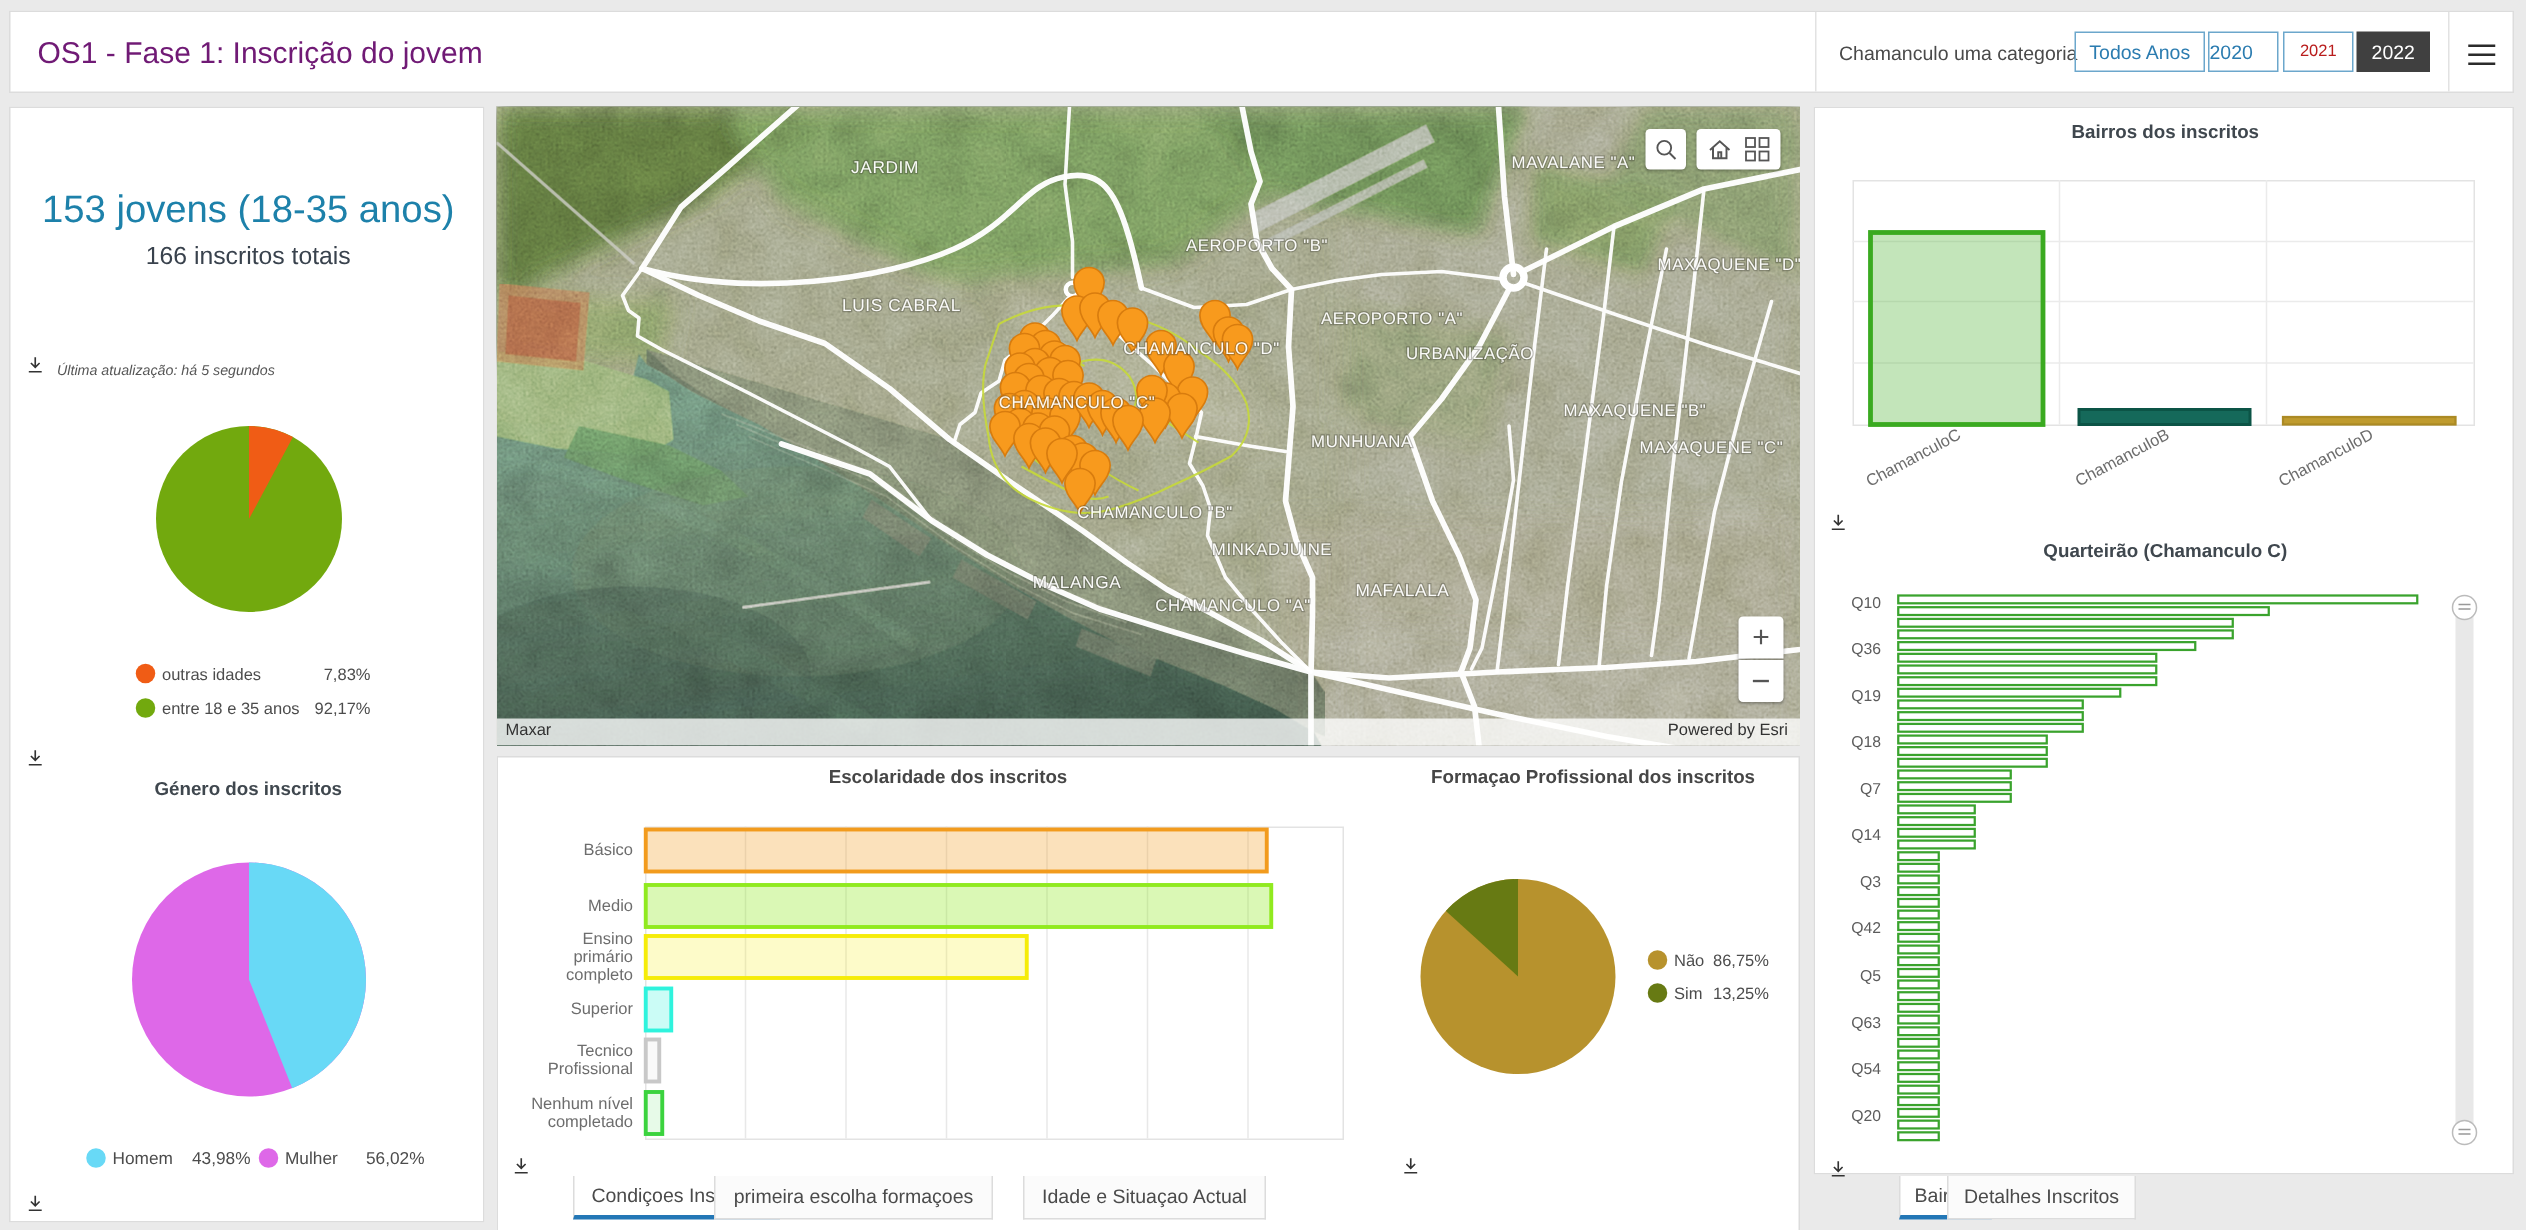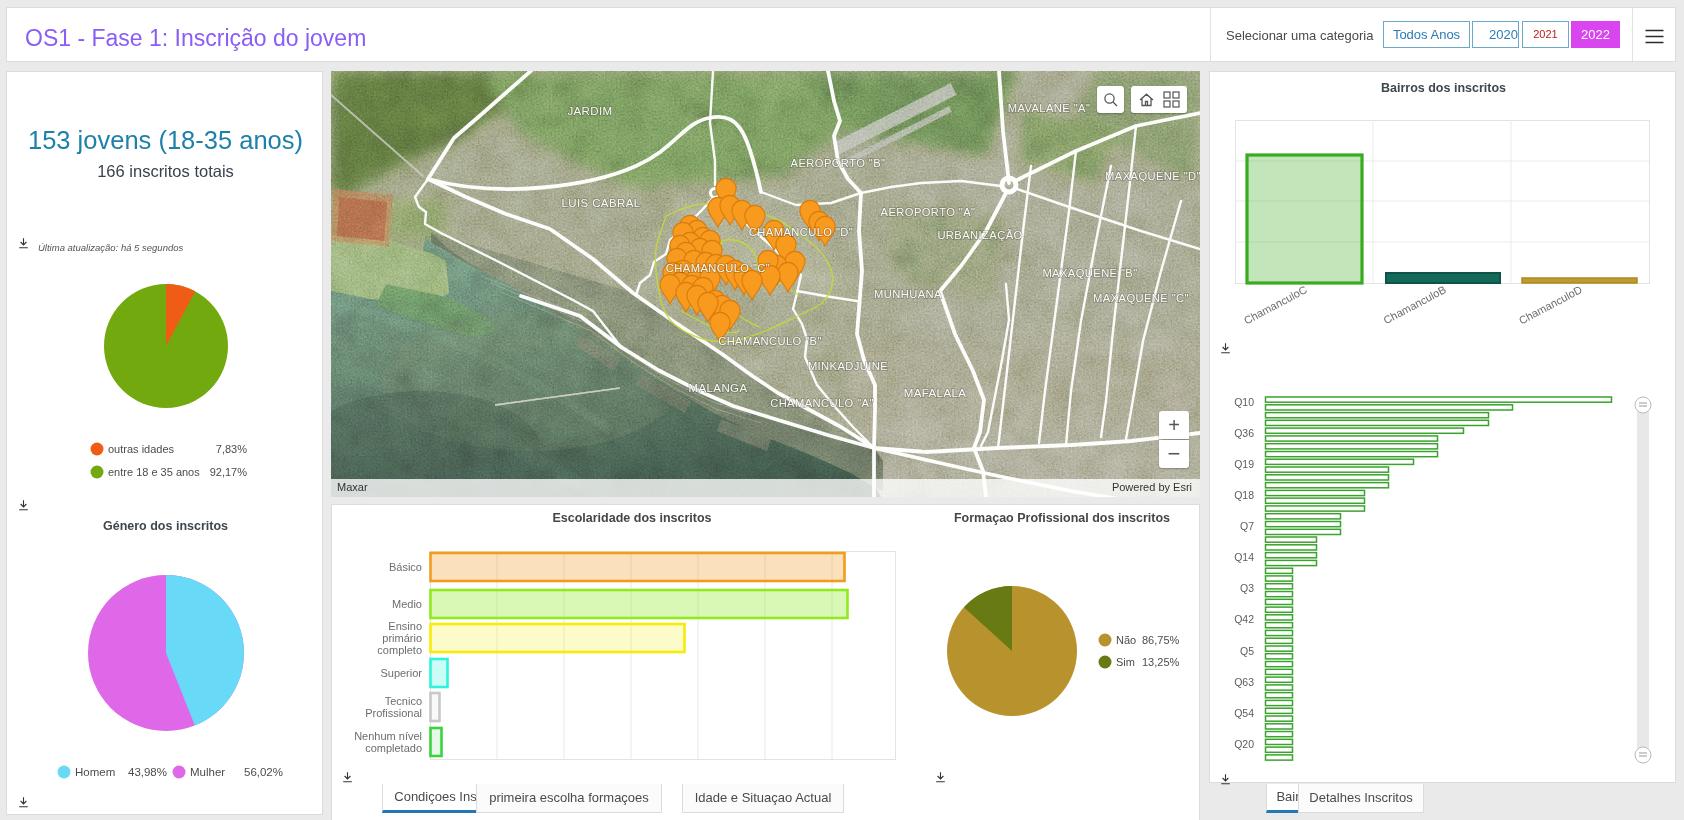--- a/index.html
+++ b/index.html
@@ -7,28 +7,28 @@
 .abs { position:absolute; }
 .esclab { position:absolute; left:0; width:90px; transform:translateY(-50%); font-size:11px; color:#6d6d6d; text-align:right; line-height:12px; }
 .qlab { position:absolute; left:16px; width:28px; text-align:right; font-size:10.5px; color:#5c5c5c; }
 .tab { position:absolute; top:784px; height:29px; background:#fbfbfb; border:1px solid #dcdcdc; border-top:none; font-size:13px; color:#4a4a4a; text-align:center; line-height:27px; }
 .tab.act { background:#fff; border-bottom:3px solid #2377b6; line-height:25px;margin-left:36px; }
 .mapbtn { position:absolute; background:#fff; border-radius:3px; box-shadow:0 1px 2px rgba(0,0,0,0.3); display:flex; align-items:center; justify-content:center; }
 </style></head>
 <body>
 
 <div class="panel" style="left:6px;top:7px;width:1670px;height:55px">
-  <div class="abs" style="left:18px;top:17px;font-size:23px;color:#8b5cf6">OS1 - Fase 1: Inscrição do jovem</div>
+  <div class="abs" style="left:18px;top:17px;font-size:20px;color:#701a75">OS1 - Fase 1: Inscrição do jovem</div>
   <div class="abs" style="left:1203px;top:0;width:1px;height:53px;background:#e2e2e2"></div>
   <div class="abs" style="left:1625px;top:0;width:1px;height:53px;background:#e2e2e2"></div>
-  <div class="abs" style="left:1219px;top:20px;font-size:13px;color:#4a4a4a">Selecionar uma categoria</div>
+  <div class="abs" style="left:1219px;top:20px;font-size:13px;color:#4a4a4a">Chamanculo uma categoria</div>
   <div class="abs" style="left:1376px;top:13px;width:87px;height:27px;border:1px solid #6ca7cc;color:#2b7cb0;font-size:13px;text-align:center;line-height:25px">Todos Anos</div>
-  <div class="abs" style="left:1465px;top:13px;width:47px;height:27px;border:1px solid #6ca7cc;color:#2b7cb0;font-size:13px;text-align:right;line-height:25px">2020</div>
+  <div class="abs" style="left:1465px;top:13px;width:47px;height:27px;border:1px solid #6ca7cc;color:#2b7cb0;font-size:13px;text-align:left;line-height:25px">2020</div>
   <div class="abs" style="left:1515px;top:13px;width:47px;height:27px;border:1px solid #6ca7cc;color:#b91c1c;font-size:11px;text-align:center;line-height:25px">2021</div>
-  <div class="abs" style="left:1564px;top:13px;width:49px;height:27px;background:#d946ef;color:#fff;font-size:13px;text-align:center;line-height:27px">2022</div>
+  <div class="abs" style="left:1564px;top:13px;width:49px;height:27px;background:#404040;color:#fff;font-size:13px;text-align:center;line-height:27px">2022</div>
   <svg class="abs" style="left:1638px;top:21px" width="19" height="15" viewBox="0 0 19 15">
       <path d="M0.5 1.5 H18.5 M0.5 7.5 H18.5 M0.5 13.5 H18.5" stroke="#2b2b2b" stroke-width="1.7"></path>
     </svg>
 </div>
 
 <div class="panel" style="left:6px;top:71px;width:317px;height:744px">
   <div class="abs" style="left:0;top:54px;width:317px;text-align:center;font-size:25.5px;color:#1d81aa">153 jovens (18-35 anos)</div>
   <div class="abs" style="left:0;top:90px;width:317px;text-align:center;font-size:16.5px;color:#39424d">166 inscritos totais</div>
   <svg style="position:absolute;left:10px;top:165px" width="13.0" height="13.0" viewBox="0 0 13 13">
       <path d="M6.5 1.2 V7.6 M3.6 5.0 L6.5 7.9 L9.4 5.0 M2.2 10.8 H10.8" stroke="#333" stroke-width="1.1" fill="none"></path>
@@ -386,20 +386,21 @@
 <rect x="1264.5" y="738.3" width="27" height="5.2" fill="#fff" stroke="#3aa32d" stroke-width="1.5"></rect>
 <rect x="1264.5" y="746.1" width="27" height="5.2" fill="#fff" stroke="#3aa32d" stroke-width="1.5"></rect>
 <rect x="1264.5" y="753.9" width="27" height="5.2" fill="#fff" stroke="#3aa32d" stroke-width="1.5"></rect>
 
     <rect x="1636" y="396" width="12" height="366" rx="6" fill="#e8e8e8"></rect>
     <circle cx="1642" cy="404" r="8" fill="#fff" stroke="#bbb"></circle>
     <path d="M1638 402 H1646 M1638 405 H1646" stroke="#999" stroke-width="1"></path>
     <circle cx="1642" cy="754" r="8" fill="#fff" stroke="#bbb"></circle>
     <path d="M1638 752 H1646 M1638 755 H1646" stroke="#999" stroke-width="1"></path>
   </svg>
+  <div class="abs" style="left:0;top:288px;width:467px;text-align:center;font-size:12.5px;font-weight:bold;color:#3f474e">Quarteirão (Chamanculo C)</div>
   <div style="position:relative">
 <div class="qlab" style="top:324px">Q10</div>
 <div class="qlab" style="top:355px">Q36</div>
 <div class="qlab" style="top:386px">Q19</div>
 <div class="qlab" style="top:417px">Q18</div>
 <div class="qlab" style="top:448px">Q7</div>
 <div class="qlab" style="top:479px">Q14</div>
 <div class="qlab" style="top:510px">Q3</div>
 <div class="qlab" style="top:541px">Q42</div>
 <div class="qlab" style="top:573px">Q5</div>

